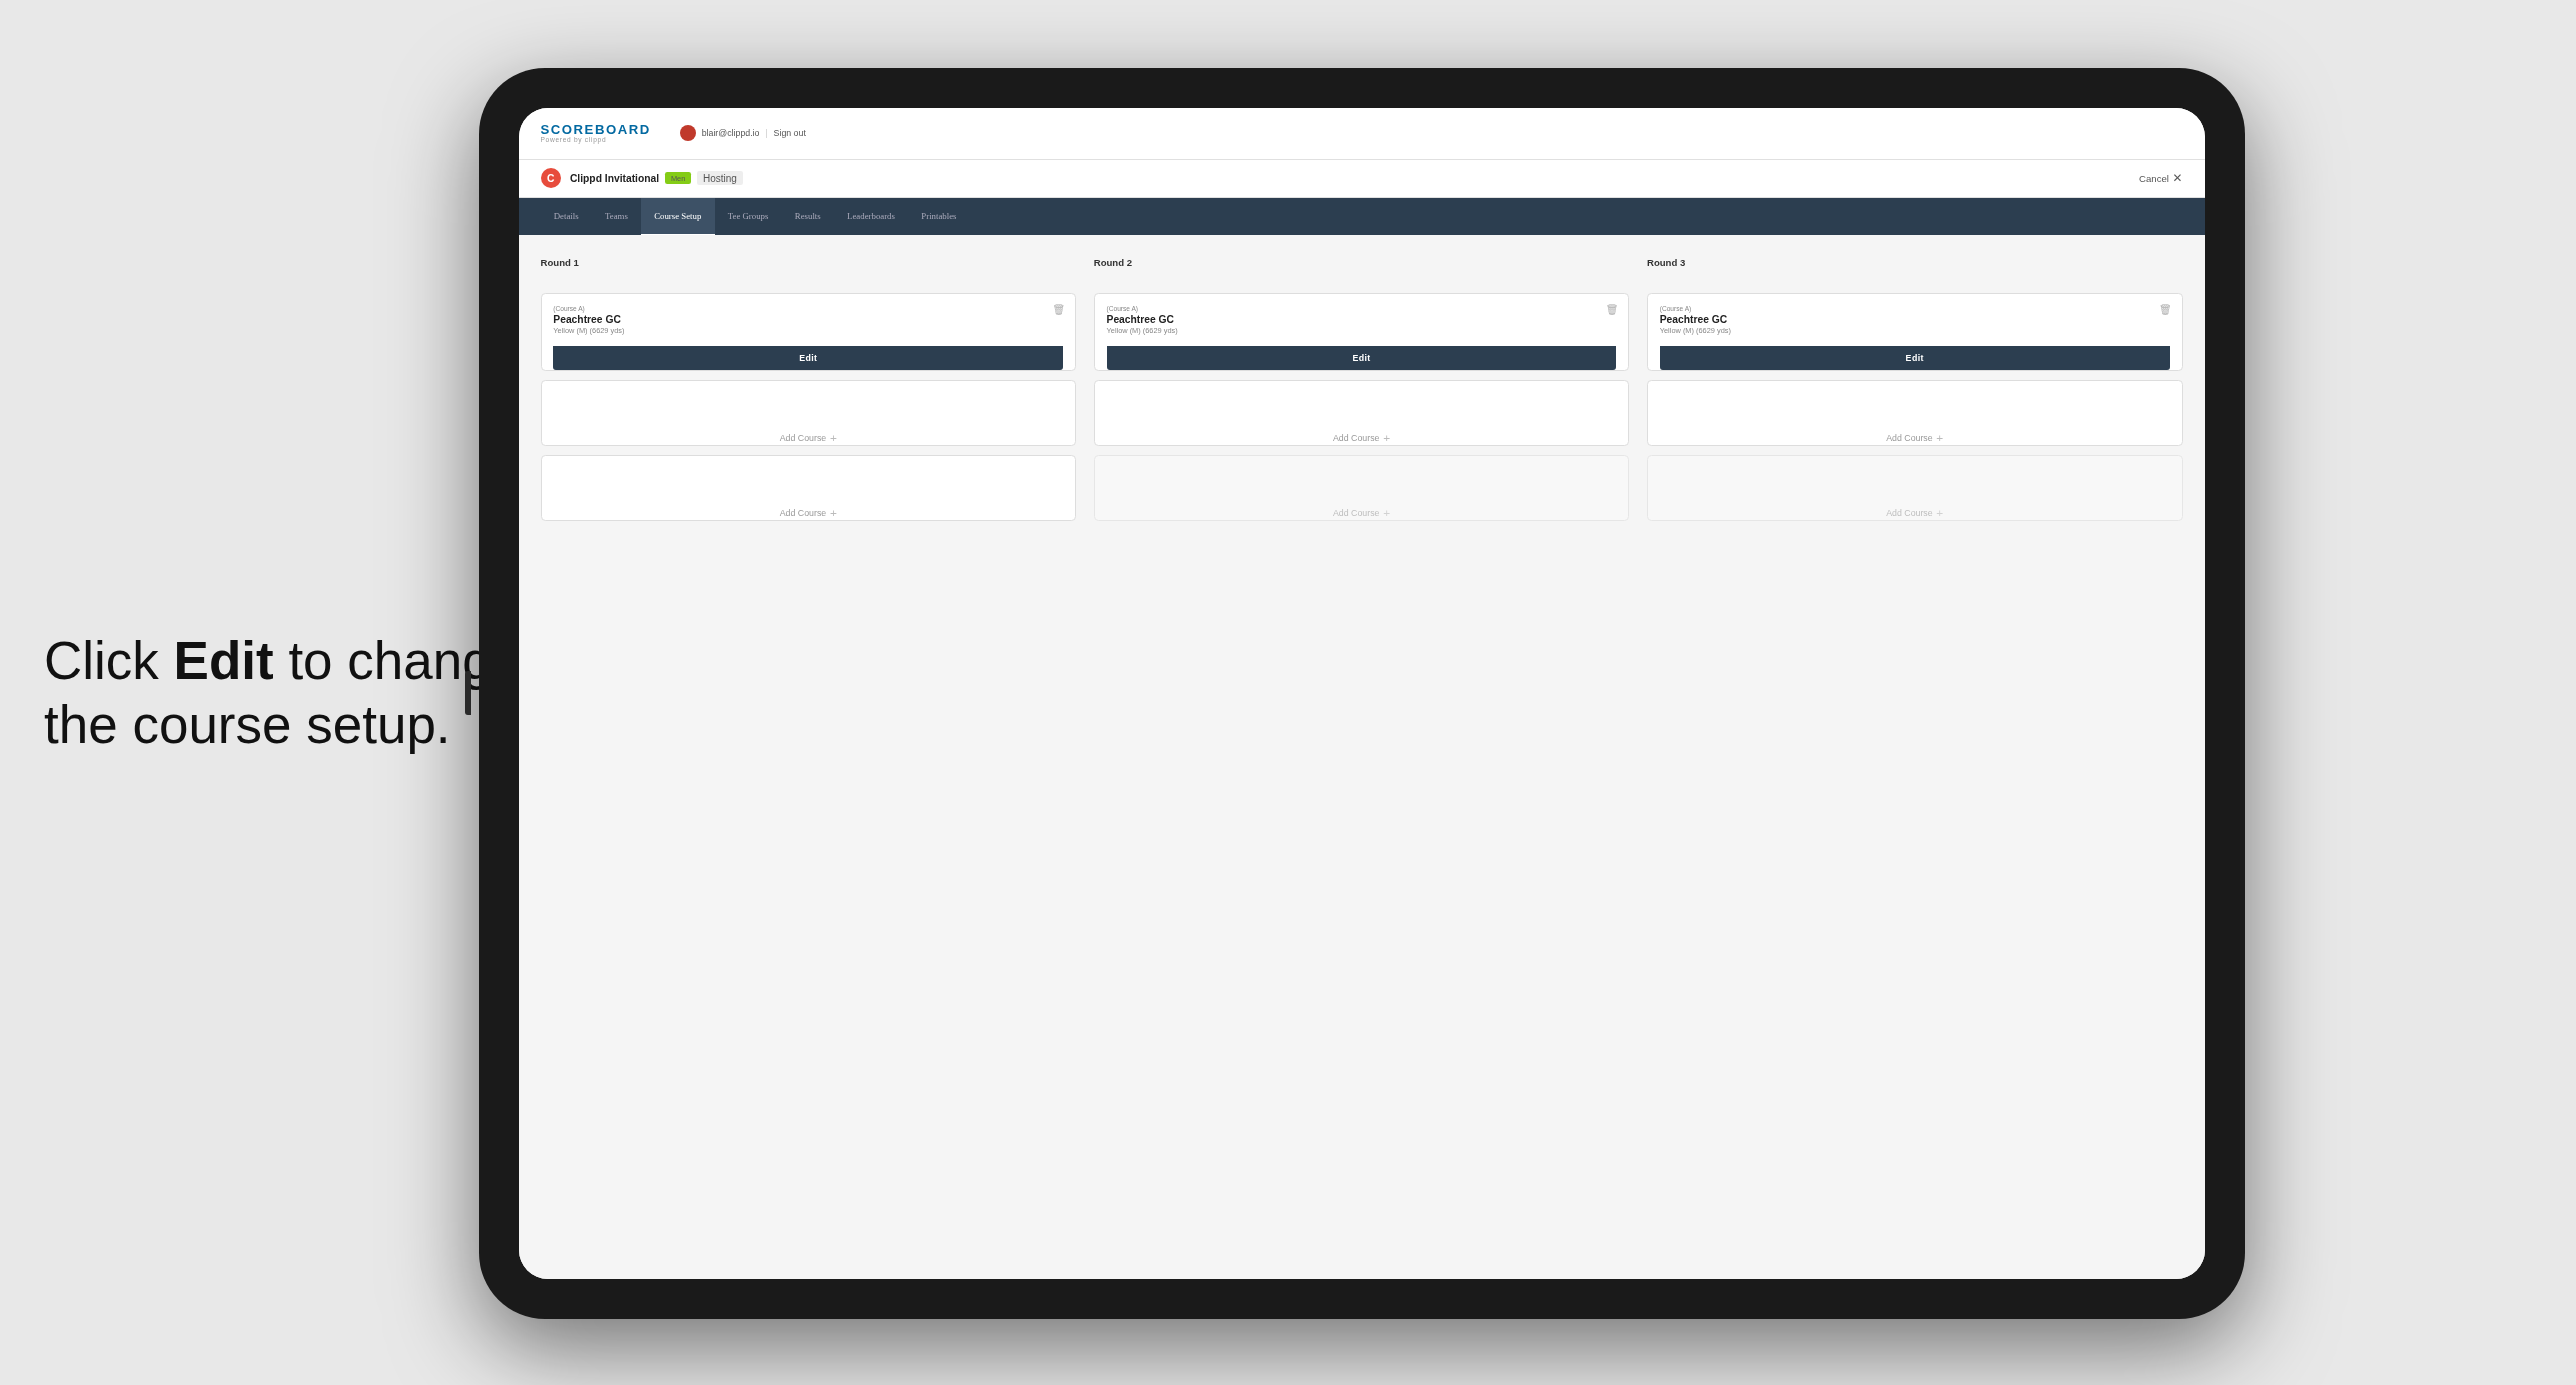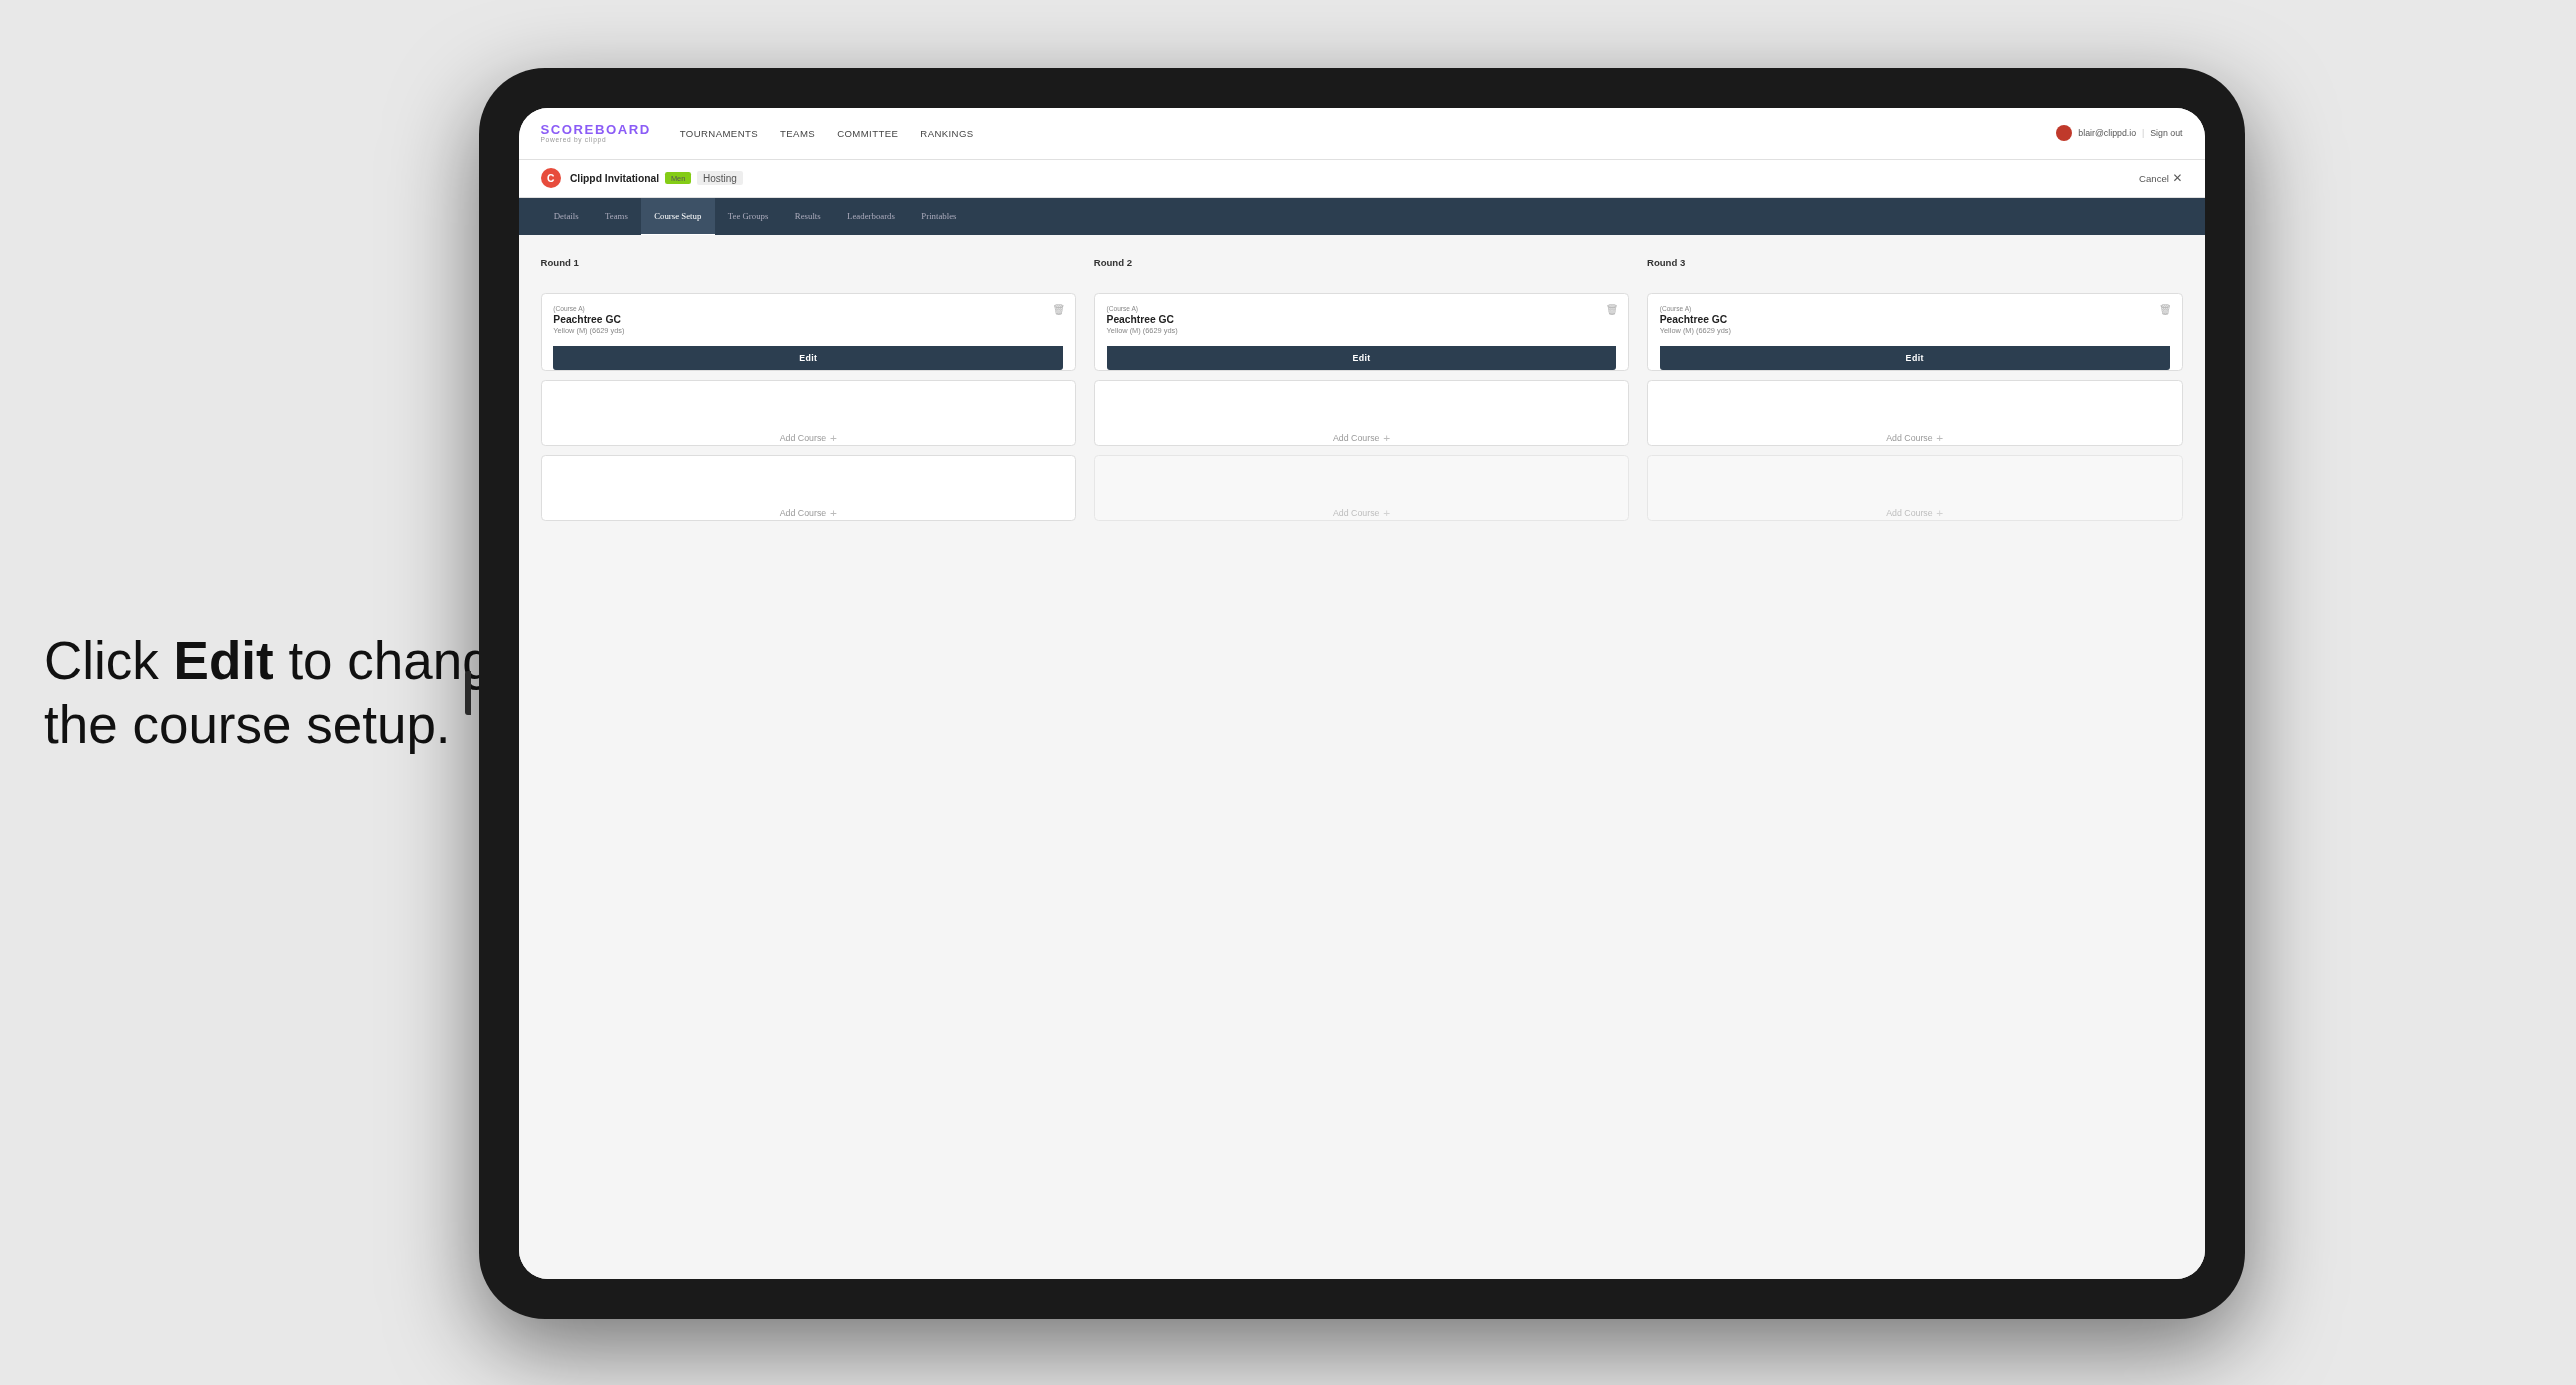--- a/index.html
+++ b/index.html
@@ -75,21 +75,21 @@
 
     .logo-area {
       display: flex;
       flex-direction: column;
       margin-right: 29px;
     }
     .logo-title {
       font-size: 13.2px;
       font-weight: 800;
       letter-spacing: 1.5px;
-      color: #8b5cf6;
+      color: #0369a1;
       line-height: 1;
     }
     .logo-sub {
       font-size: 6.6px;
       color: #999;
       letter-spacing: 0.7px;
     }
 
     .nav-links {
       display: flex;
@@ -341,26 +341,20 @@
 
 <div class="tablet">
   <div class="tablet-side-btn"></div>
   <div class="tablet-screen">
 
     <nav class="top-nav">
       <div class="logo-area">
         <span class="logo-title">SCOREBOARD</span>
         <span class="logo-sub">Powered by clippd</span>
       </div>
-      <div class="nav-links">
-        <a class="nav-link">TOURNAMENTS</a>
-        <a class="nav-link">TEAMS</a>
-        <a class="nav-link">COMMITTEE</a>
-        <a class="nav-link">RANKINGS</a>
-      </div>
       <div class="nav-right">
         <div class="avatar-dot"></div>
         <span>blair@clippd.io</span>
         <span class="nav-separator">|</span>
         <a style="color:#555;text-decoration:none;font-size:8.8px;">Sign out</a>
       </div>
     </nav>
 
     <div class="sub-nav">
       <div class="tournament-logo">

